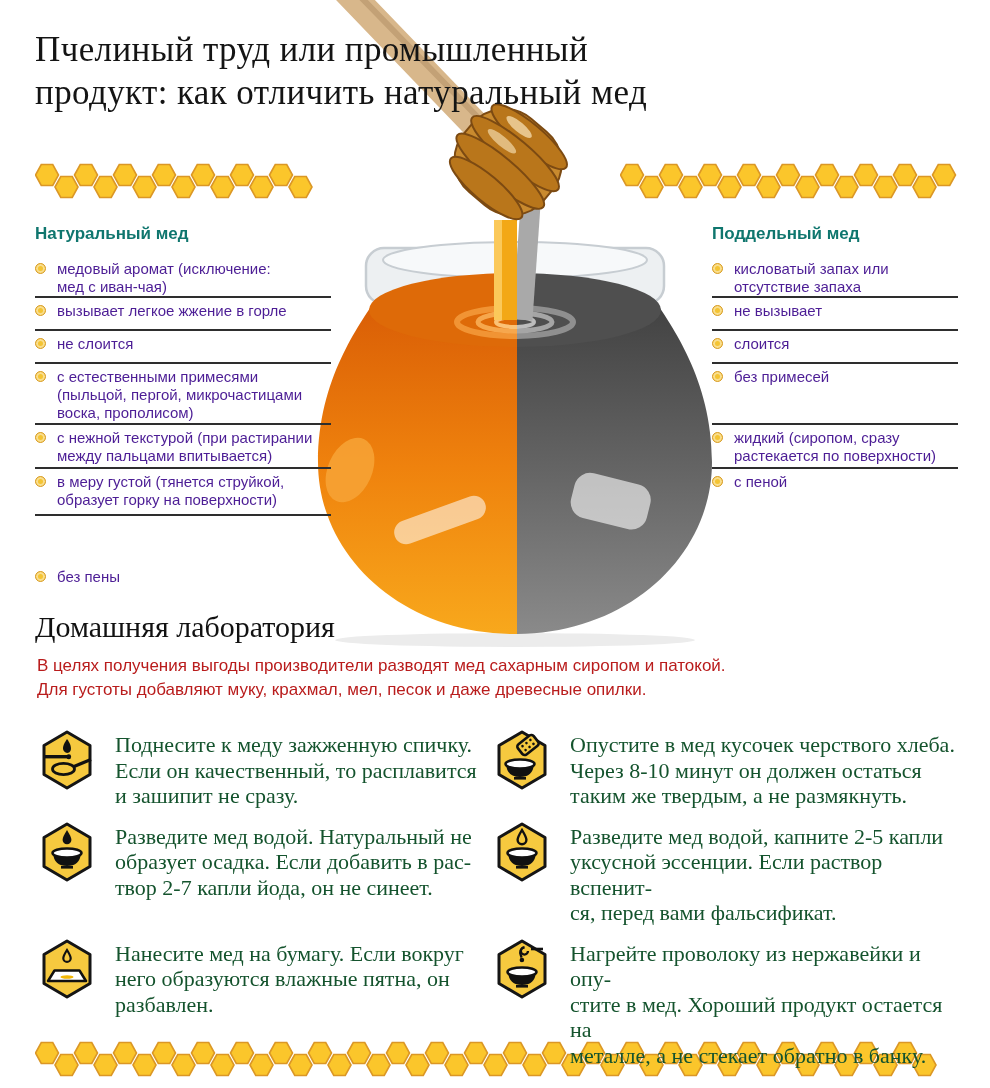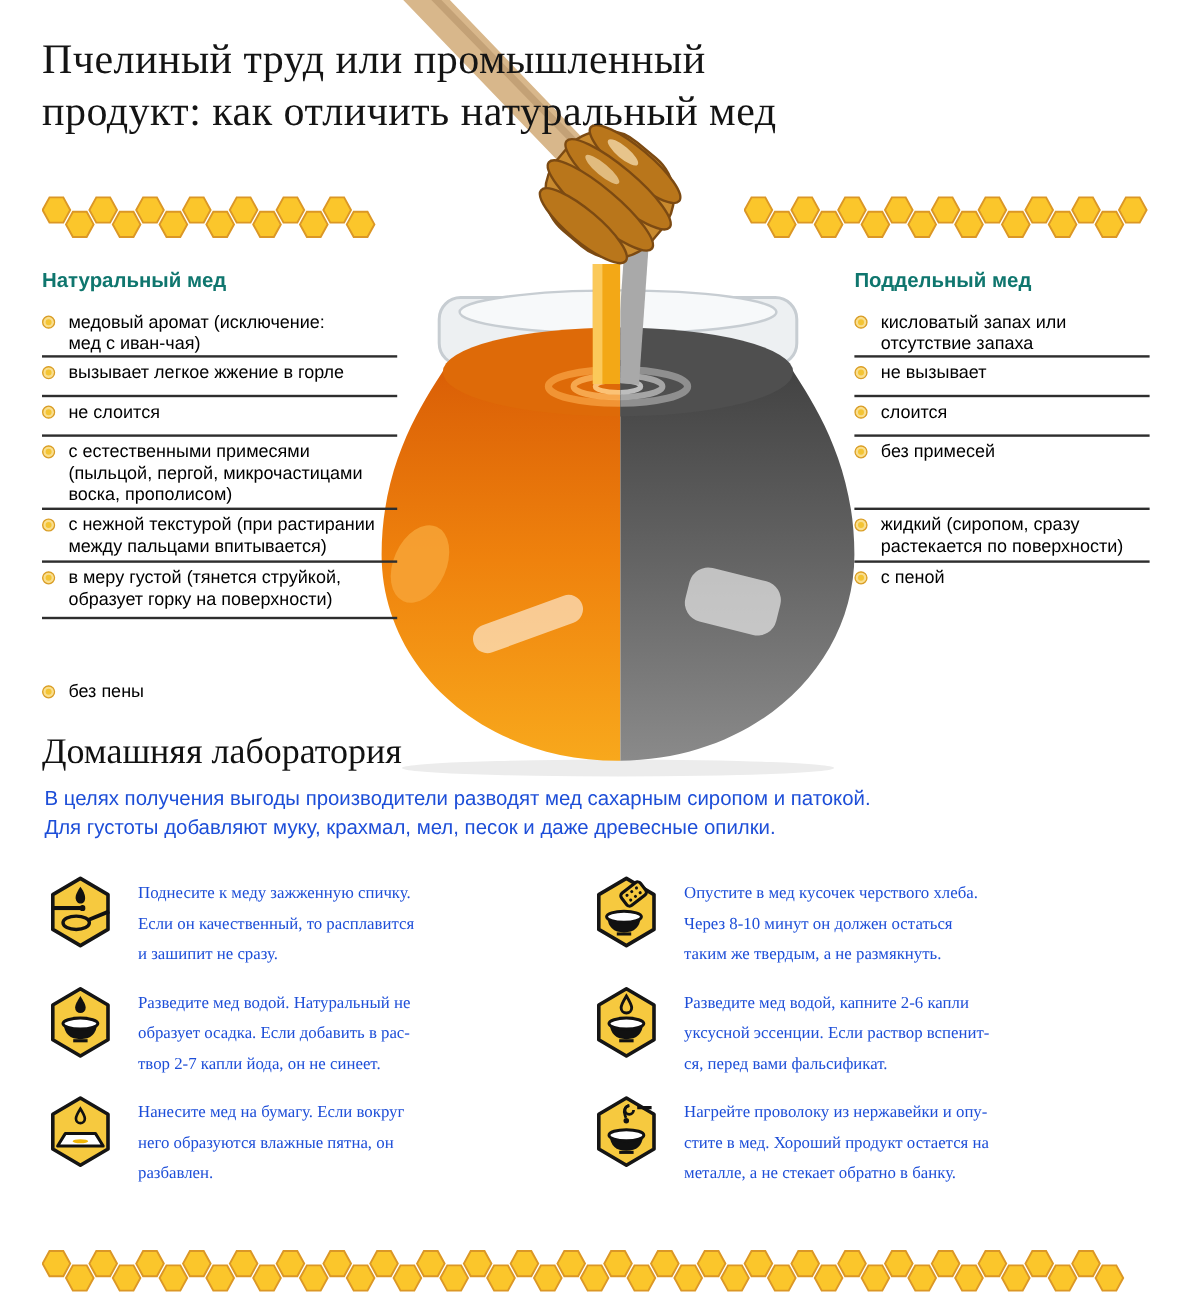--- a/index.html
+++ b/index.html
@@ -27,38 +27,38 @@
   .row:nth-child(1){ min-height:42px; }
   .row:nth-child(2){ min-height:33px; }
   .row:nth-child(3){ min-height:33px; }
   .row:nth-child(4){ min-height:61px; }
   .row:nth-child(5){ min-height:44px; }
   .row:nth-child(6){ min-height:47px; }
   .row:nth-child(7){ min-height:30px;margin-top:48px; }
   .bullet { position:absolute; left:0; top:7px; width:11px; height:11px; border-radius:50%;
             background:#F4C433; border:1px solid #D89C28;
             box-shadow:inset 0 0 0 2px rgba(255,255,255,.45); }
-  .txt { font-size:15px; line-height:17.5px; color:#000000; white-space:pre-line; }
+  .txt { font-size:15px; line-height:17.5px; color:#4c1d95; white-space:pre-line; }
 
   
   .jar-svg { position:absolute; left:280px; top:0; z-index:3; }
 
   
   .lab-h { position:absolute; left:35px; top:610px; z-index:4;
            font-family:"Liberation Serif", serif; font-size:30px; font-weight:normal; color:#111;text-align:center; }
   .lab-p { position:absolute; left:37px; top:654px; width:760px; z-index:4;
-           font-size:17px; line-height:23.5px; color:#1d4ed8; white-space:pre-line; }
+           font-size:17px; line-height:23.5px; color:#b91c1c; white-space:pre-line; }
 
   
   .tests { position:absolute; left:40px; top:730px; width:920px; z-index:4;
            display:grid; grid-template-columns:455px 1fr; row-gap:7px; }
   .test { display:flex; gap:21px; align-items:flex-start; margin-bottom:6px; }
   .test svg { flex:0 0 54px; }
-  .test p { font-family:"Liberation Serif", serif; font-size:14px; line-height:25.5px;
-            color:#1d4ed8; white-space:pre-line; padding-top:2px; }
+  .test p { font-family:"Liberation Serif", serif; font-size:22px; line-height:25.5px;
+            color:#14532d; white-space:pre-line; padding-top:2px; }
 </style>
 </head>
 <body>
 
 <div class="canvas">
 
   <h1 class="title">Пчелиный труд или промышленный
 продукт: как отличить натуральный мед</h1>
 
   <svg class="hexrow seg-left">
@@ -297,21 +297,21 @@
     </div>
 
     <div class="test">
       <svg width="54" height="60" viewBox="0 0 54 60">
         <path d="M27 2 L50 15.5 V44.5 L27 58 L4 44.5 V15.5 Z" fill="#F6C93F" stroke="#151515" stroke-width="3" stroke-linejoin="round"></path>
         <path d="M27,8 C24.2,12.6 22.6,15.4 22.6,17.8 A4.4,4.4 0 0 0 31.4,17.8 C31.4,15.4 29.8,12.6 27,8 Z" fill="#F6C93F" stroke="#111" stroke-width="2.4"></path>
         <path d="M13,31 Q14,44 27,44 Q40,44 41,31 Z" fill="#111"></path>
         <ellipse cx="27" cy="31" rx="14.5" ry="4.6" fill="#fff" stroke="#111" stroke-width="2.5"></ellipse>
         <rect x="21" y="44" width="12" height="2.6" fill="#111"></rect>
       </svg>
-      <p>Разведите мед водой, капните 2-6 капли
+      <p>Разведите мед водой, капните 2-5 капли
 уксусной эссенции. Если раствор вспенит-
 ся, перед вами фальсификат.</p>
     </div>
 
     <div class="test">
       <svg width="54" height="60" viewBox="0 0 54 60">
         <path d="M27 2 L50 15.5 V44.5 L27 58 L4 44.5 V15.5 Z" fill="#F6C93F" stroke="#151515" stroke-width="3" stroke-linejoin="round"></path>
         <path d="M27,11 C24.6,14.8 23.3,17.2 23.3,19.2 A3.7,3.7 0 0 0 30.7,19.2 C30.7,17.2 29.4,14.8 27,11 Z" fill="#F6C93F" stroke="#111" stroke-width="2.2"></path>
         <path d="M8,42 L46,42 L39.5,31.5 L14.5,31.5 Z" fill="#fff" stroke="#111" stroke-width="2.5" stroke-linejoin="round"></path>
         <ellipse cx="27" cy="38" rx="6.5" ry="1.7" fill="#F2B705"></ellipse>

